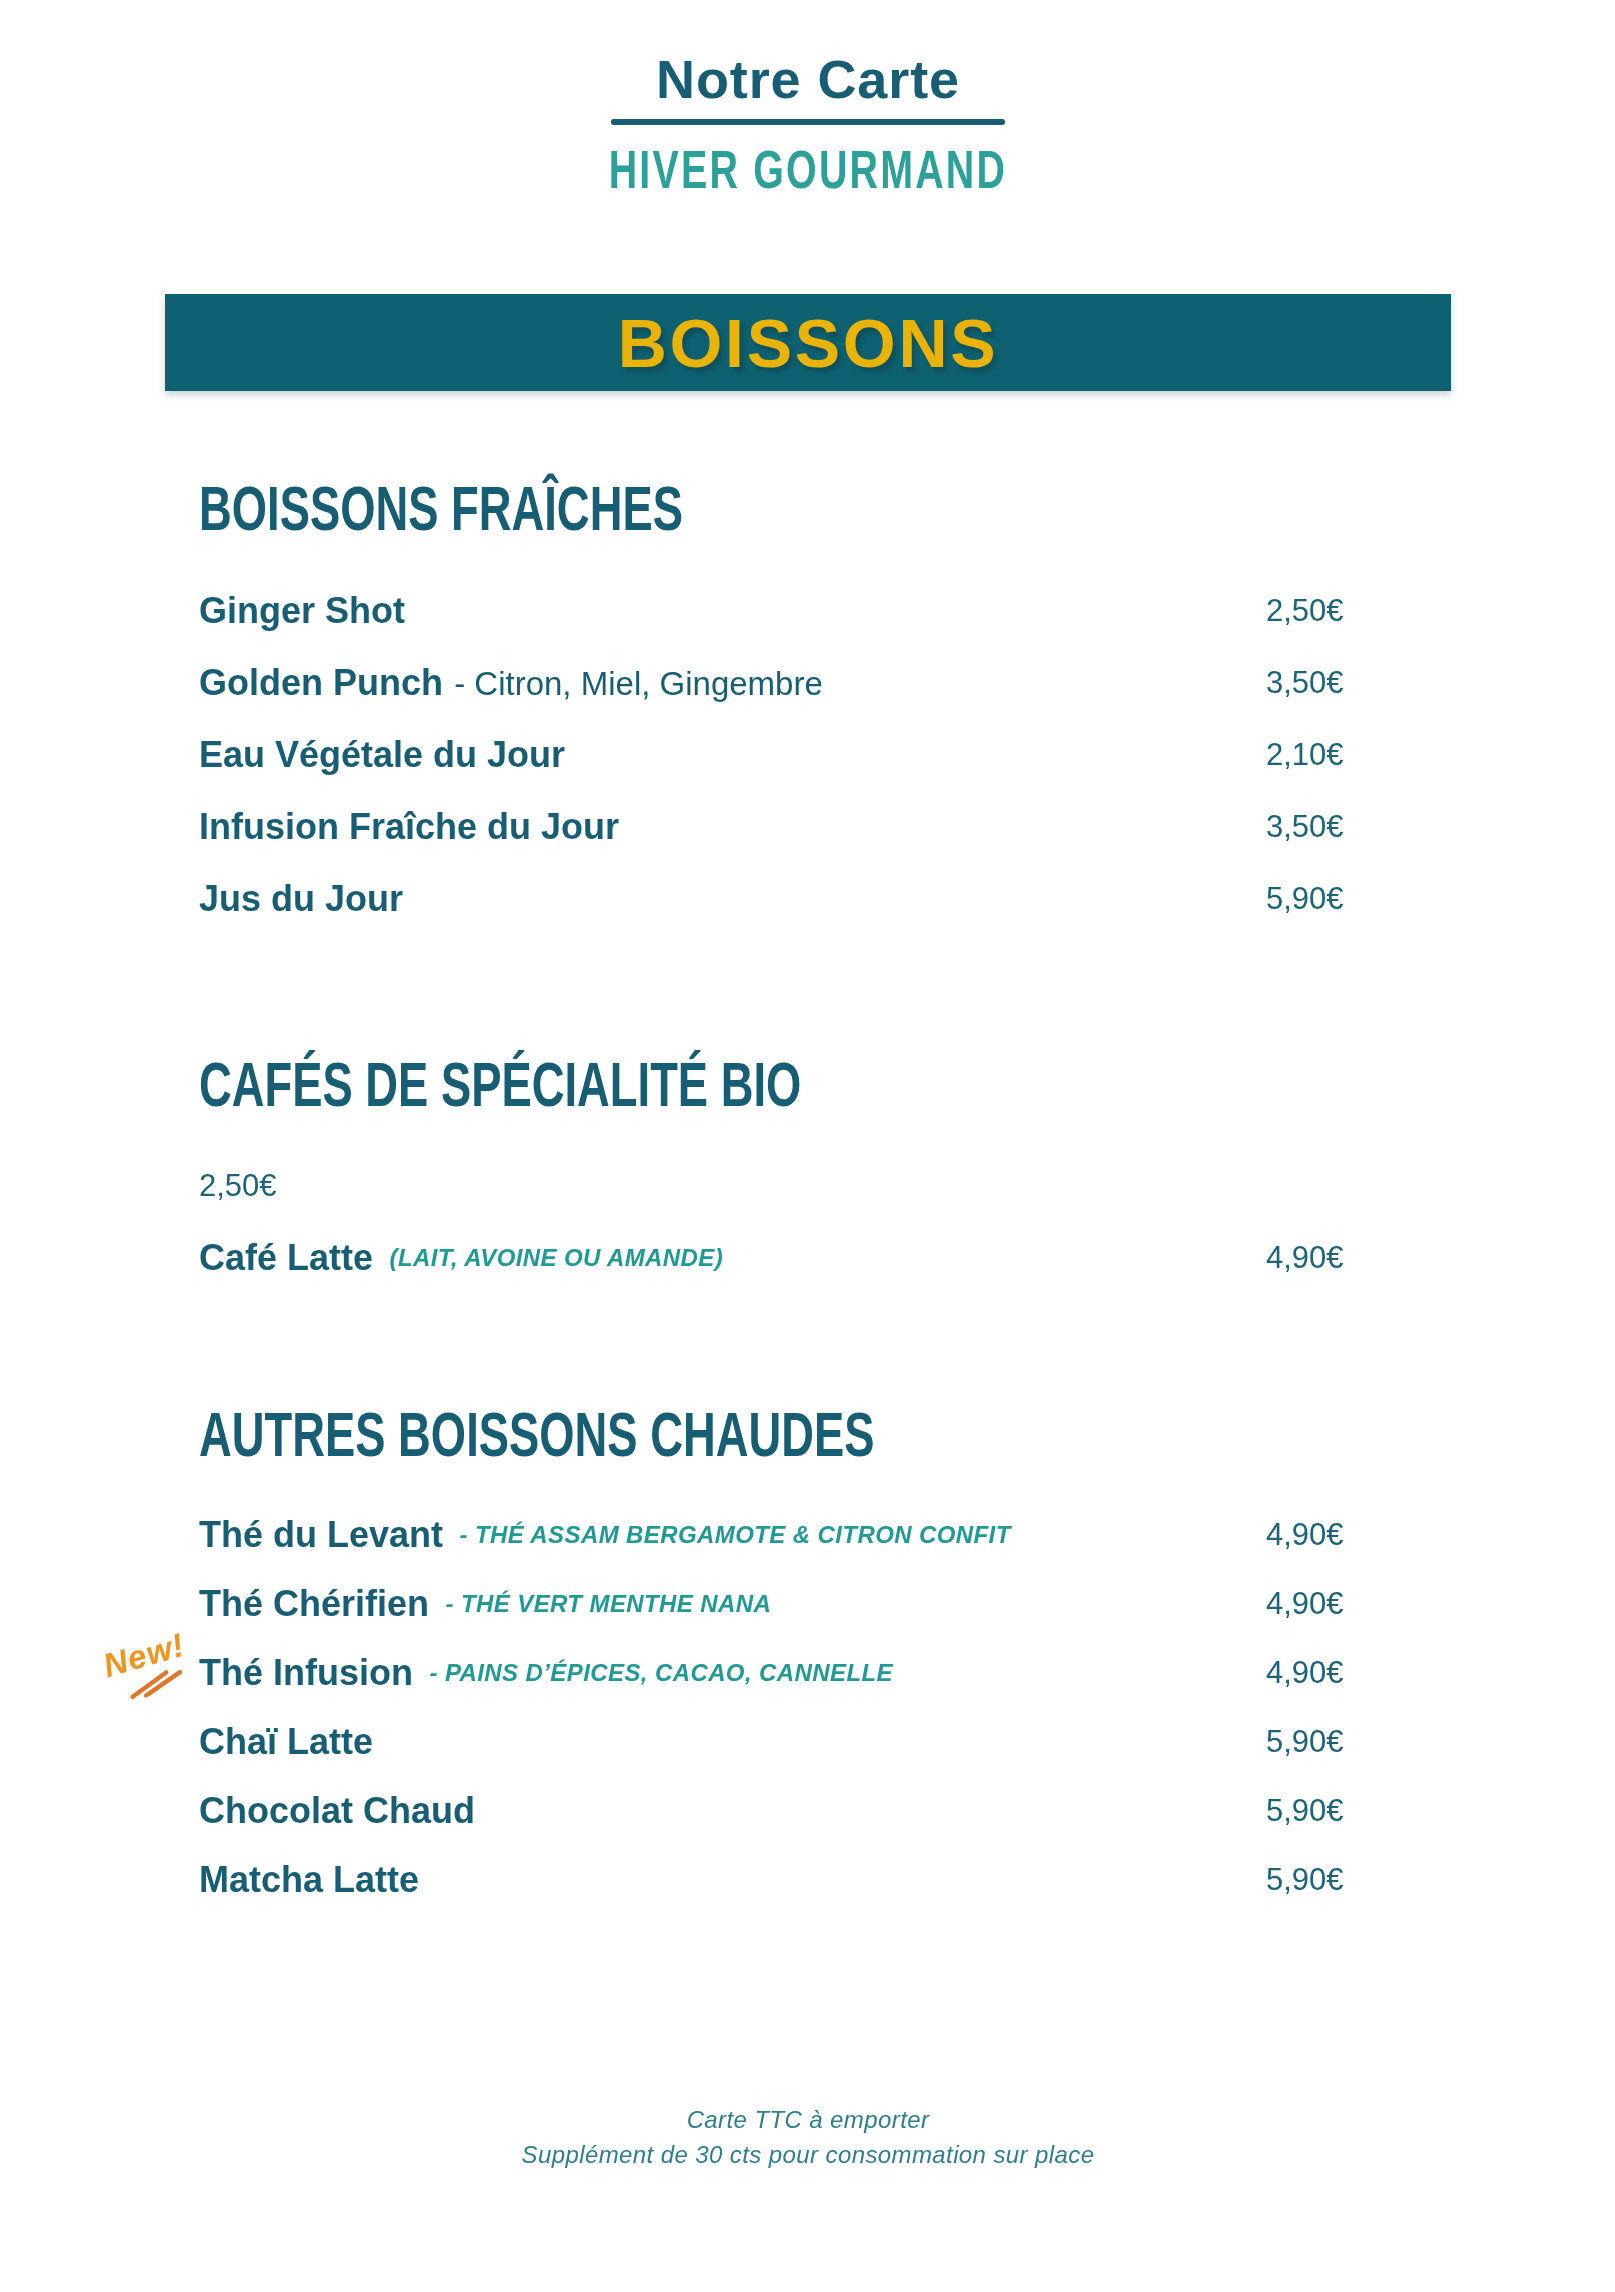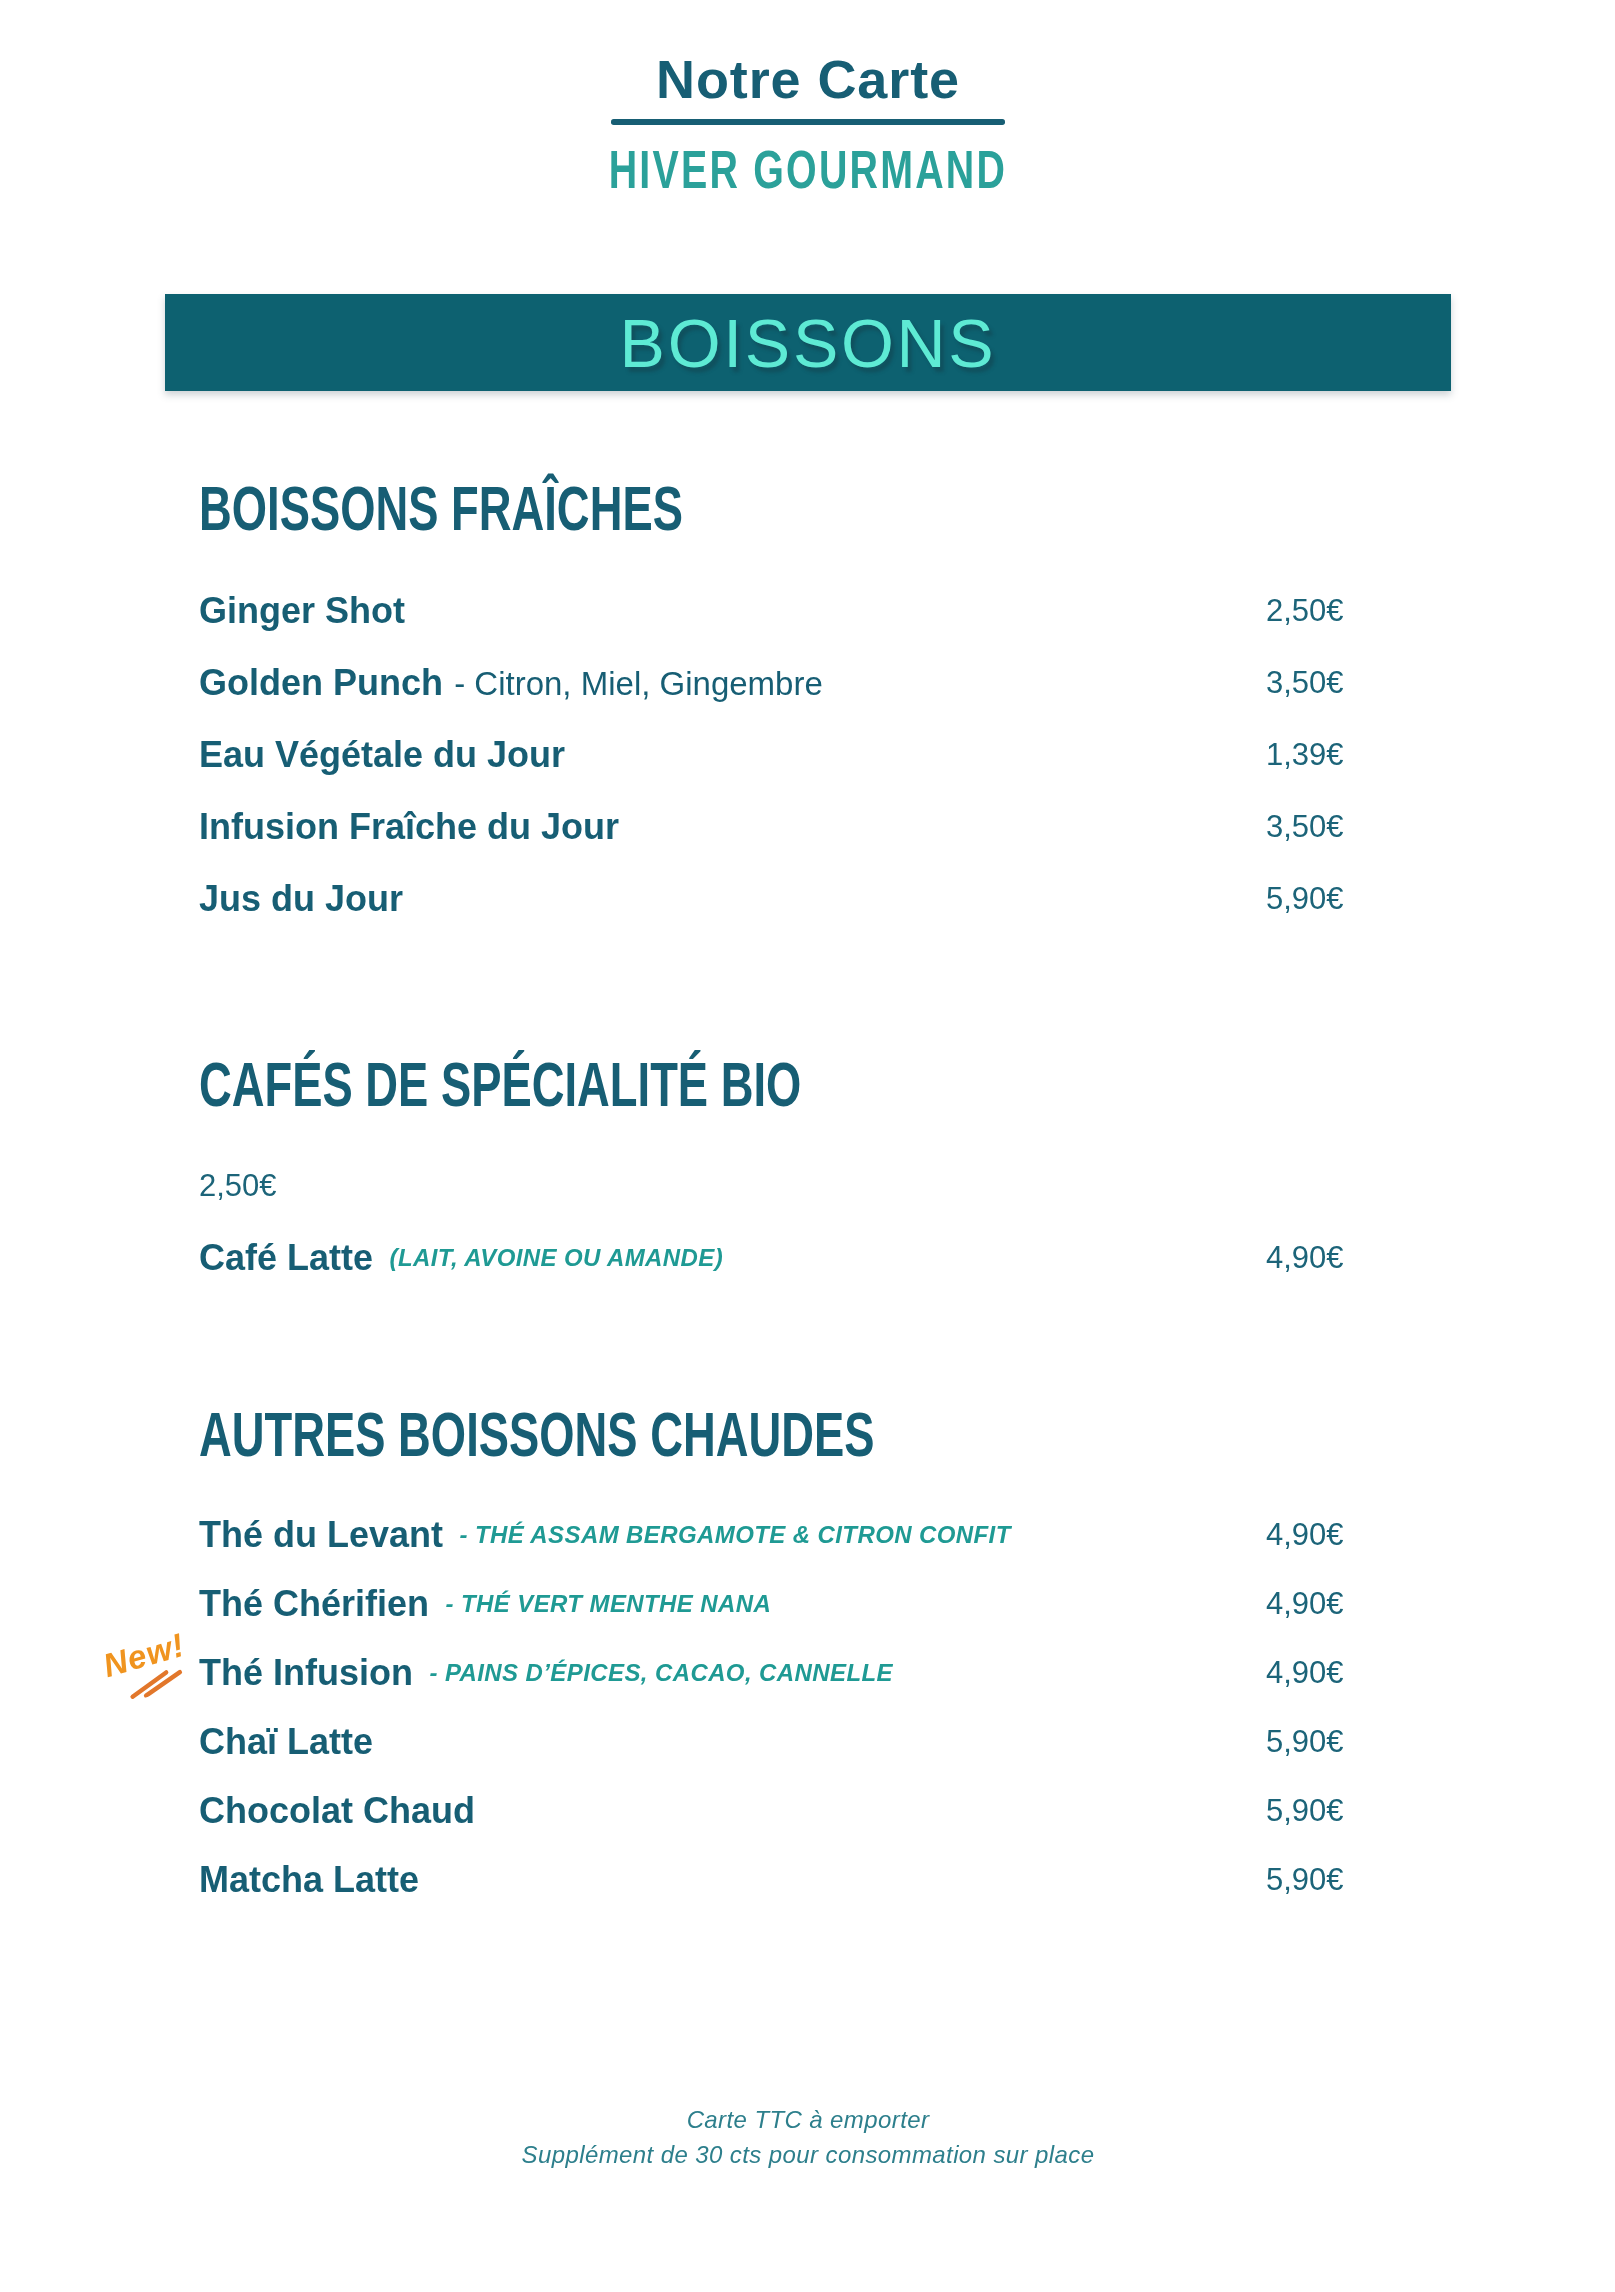--- a/index.html
+++ b/index.html
@@ -49,23 +49,23 @@
     width: 1286px;
     height: 97px;
     margin: 100px auto 0 auto;
     background: var(--banner-teal, #0d6170);
     display: flex;
     align-items: center;
     justify-content: center;
     box-shadow: 0 3.6px 7.2px rgba(60, 80, 90, 0.25);
   }
   .banner-label {
-    color: #5eead4;
+    color: #eab308;
     font-size: 68px;
-    font-weight: 400;
+    font-weight: 700;
     letter-spacing: 2.7px;
     text-shadow: 3.6px 4.5px 3.6px rgba(20, 60, 70, 0.45);
   }
   
   .content {
     padding: 0 216px 0 199px;
     margin-top: 24px;
   }
   .menu-section { margin: 0; }
   .section-boissons-fraiches { margin-top: 88px; }
@@ -184,21 +184,21 @@
           <span class="item-name">Golden Punch</span>
           <span class="item-desc">- Citron, Miel, Gingembre</span>
         </div>
         <div class="item-price">3,50€</div>
       </div>
 
       <div class="menu-row">
         <div class="row-left">
           <span class="item-name">Eau Végétale du Jour</span>
         </div>
-        <div class="item-price">1,39€</div>
+        <div class="item-price">2,10€</div>
       </div>
 
       <div class="menu-row">
         <div class="row-left">
           <span class="item-name">Infusion Fraîche du Jour</span>
         </div>
         <div class="item-price">3,50€</div>
       </div>
 
       <div class="menu-row">

